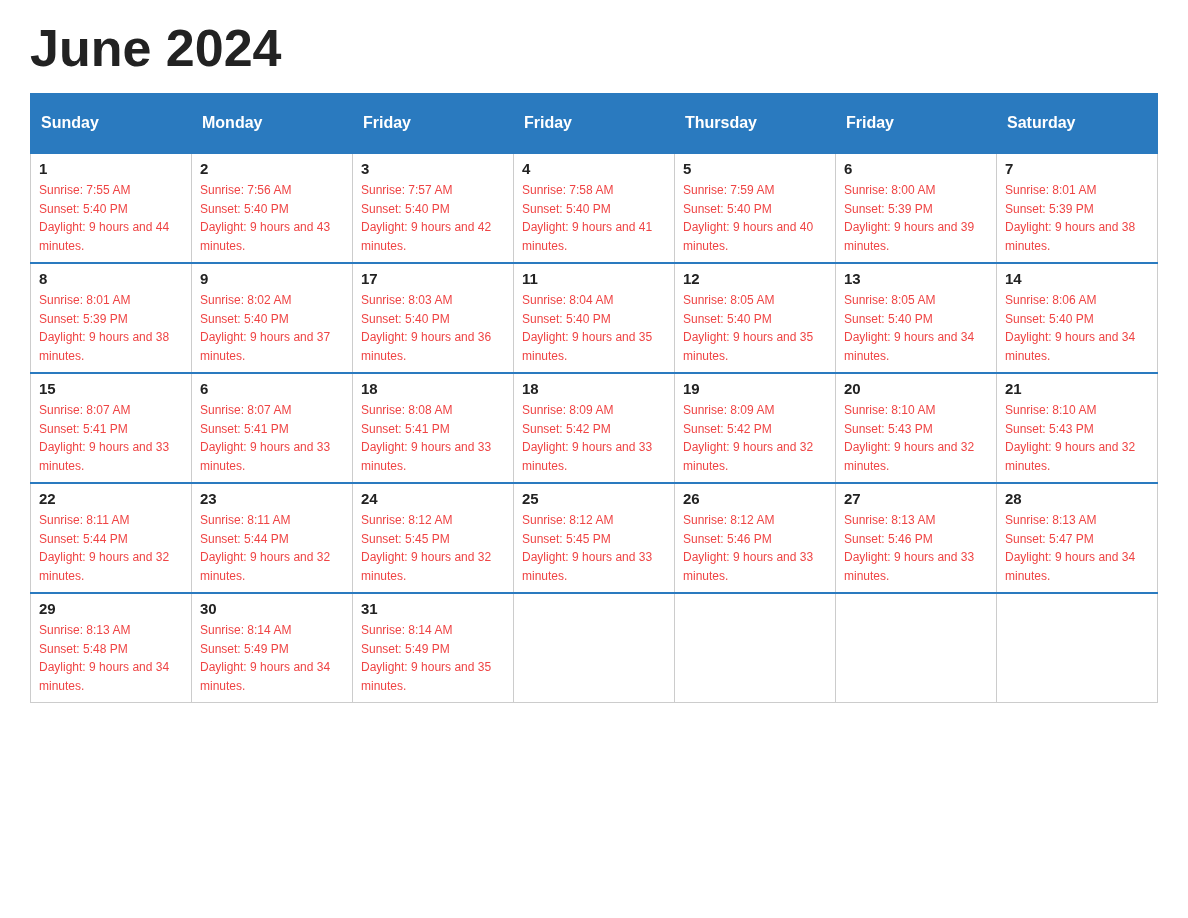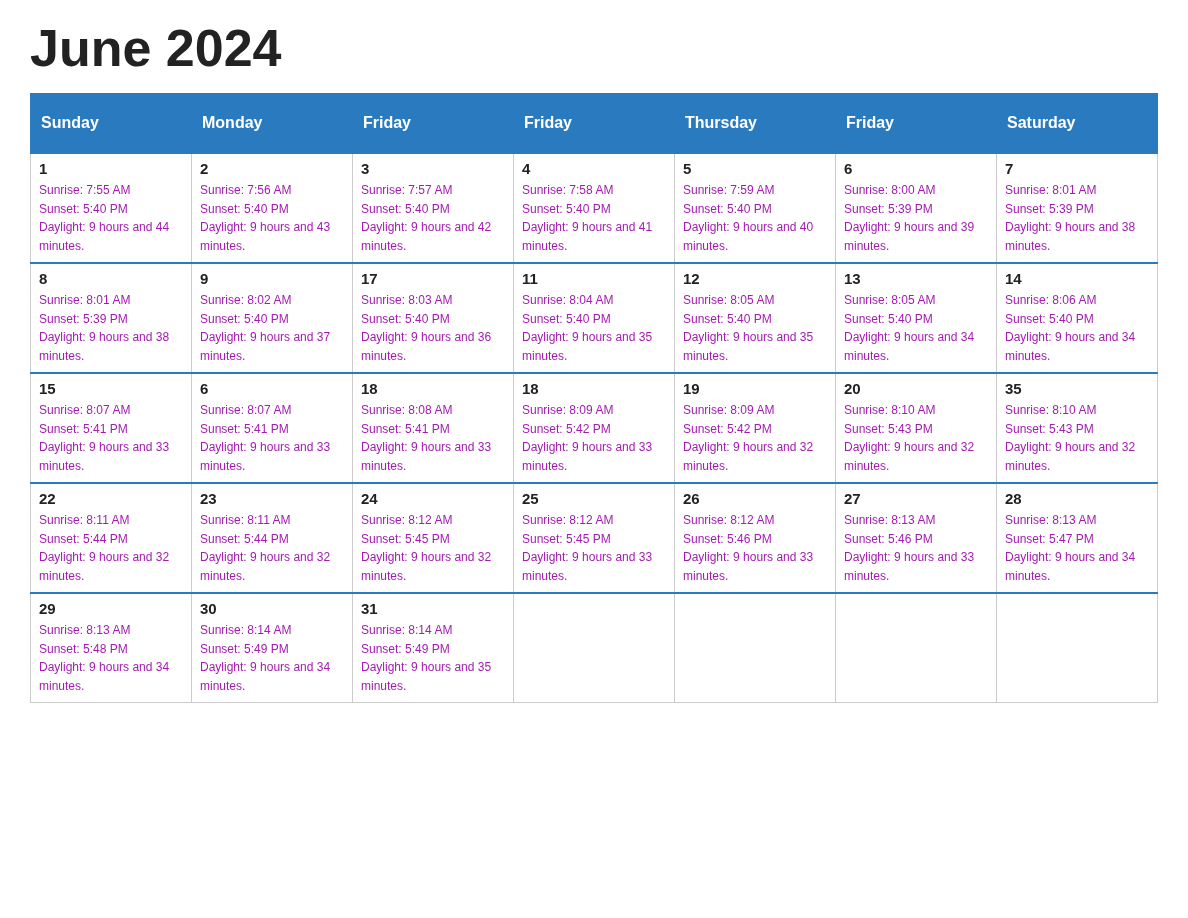--- a/index.html
+++ b/index.html
@@ -87,21 +87,21 @@
     }
     .day-num {
       font-size: 15px;
       font-weight: bold;
       color: #222;
       display: block;
       margin-bottom: 4px;
     }
     .day-info {
       font-size: 12px;
-      color: #a21caf;
+      color: #ef4444;
       line-height: 1.55;
     }
     .empty-cell {
       border-top: 2px solid #2a7abf;
     }
     .last-row td {
       height: auto;
       min-height: 90px;
     }
   </style>
@@ -206,21 +206,21 @@
       </td>
         <td>
         <span class="day-num">19</span>
         <span class="day-info">Sunrise: 8:09 AM<br>Sunset: 5:42 PM<br>Daylight: 9 hours and 32 minutes.</span>
       </td>
         <td>
         <span class="day-num">20</span>
         <span class="day-info">Sunrise: 8:10 AM<br>Sunset: 5:43 PM<br>Daylight: 9 hours and 32 minutes.</span>
       </td>
         <td>
-        <span class="day-num">35</span>
+        <span class="day-num">21</span>
         <span class="day-info">Sunrise: 8:10 AM<br>Sunset: 5:43 PM<br>Daylight: 9 hours and 32 minutes.</span>
       </td>
       </tr>
       <tr>
         <td>
         <span class="day-num">22</span>
         <span class="day-info">Sunrise: 8:11 AM<br>Sunset: 5:44 PM<br>Daylight: 9 hours and 32 minutes.</span>
       </td>
         <td>
         <span class="day-num">23</span>

